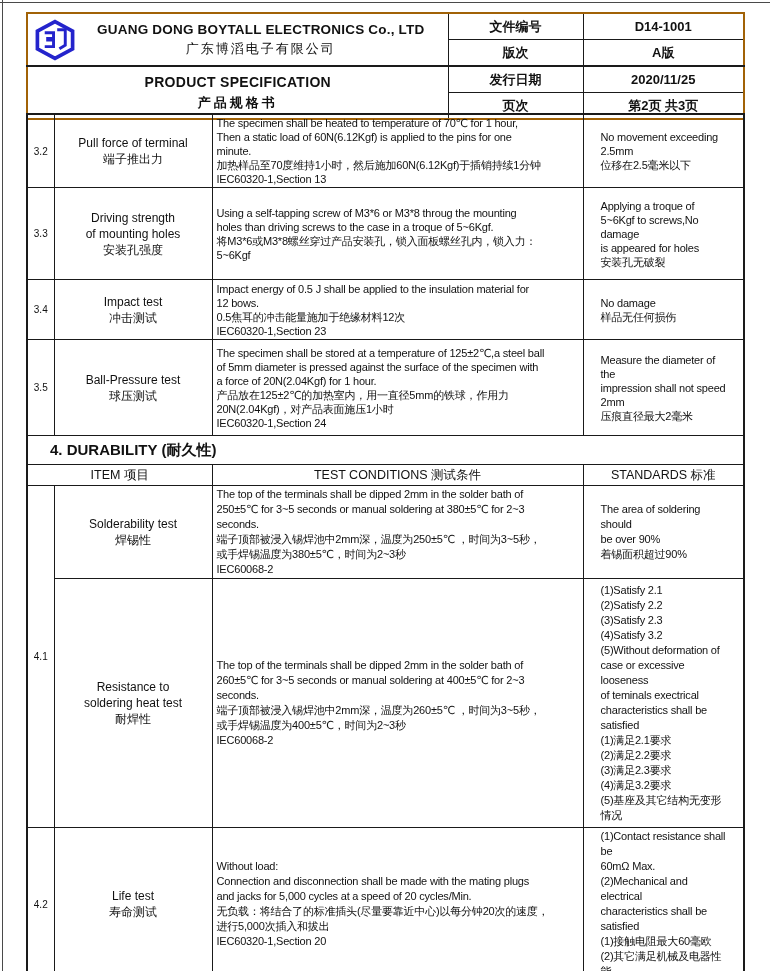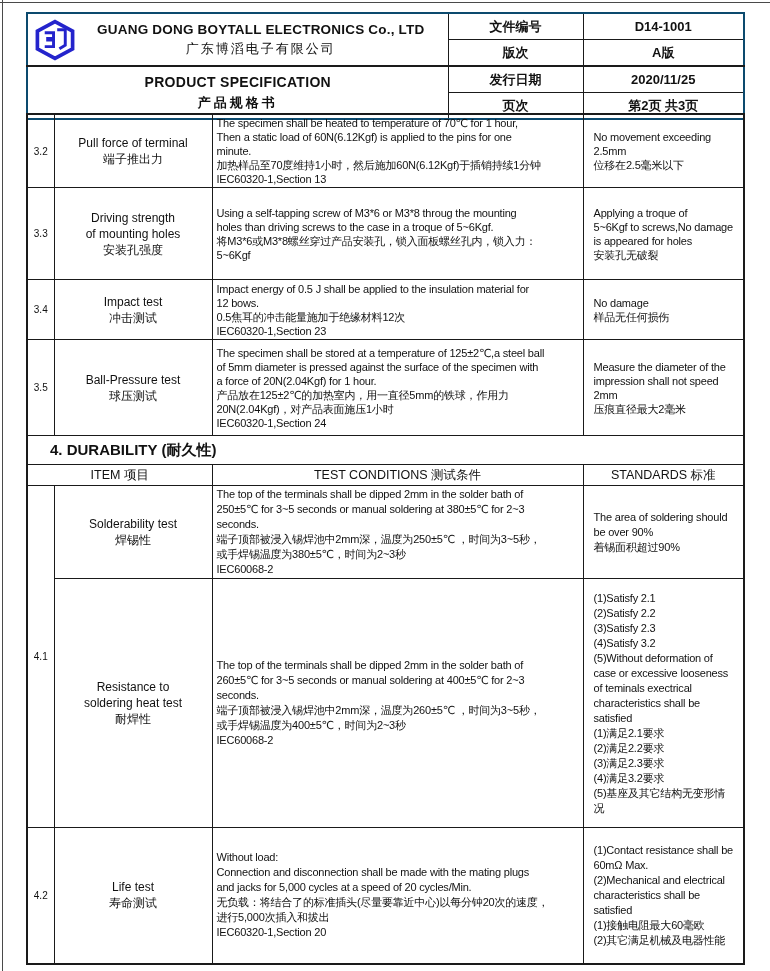--- a/index.html
+++ b/index.html
@@ -8,42 +8,42 @@
     font-family:"Liberation Sans","DejaVu Sans",sans-serif; color:#111;
     -webkit-font-smoothing:antialiased;
   }
   .frame-left { position:absolute; left:2px; top:0; width:1px; height:971px; background:#4a4a4a; }
   .frame-top  { position:absolute; left:0; top:2px; width:770px; height:1px; background:#4a4a4a; }
 
   table { border-collapse:collapse; table-layout:fixed; }
   td { border:1px solid #1a1a1a; padding:0; vertical-align:middle; overflow:hidden; }
 
   
-  .header-table { position:absolute; left:26px; top:12px; width:717px; border:2px solid #0c4a6e; }
+  .header-table { position:absolute; left:26px; top:12px; width:717px; border:2px solid #a16207; }
   .header-table td { height:25px; }
   .header-table tr.thick-top td { border-top-width:2px; }
   .company-cell { padding:2px 4px; }
   .company-flex { display:flex; align-items:center; height:100%; }
   .logo-box { flex:0 0 46px; display:flex; align-items:center; justify-content:center; }
   .company-text { flex:1; text-align:center; }
   .company-en { font-size:13.5px; font-weight:bold; letter-spacing:0.2px; }
   .company-cn { font-size:13px; font-weight:normal; margin-top:3px; letter-spacing:2px; }
   .title-cell { text-align:center; }
   .title-en { font-size:14px; font-weight:bold; letter-spacing:0.3px; }
   .title-cn { font-size:13px; font-weight:bold; margin-top:4px; letter-spacing:3px; }
   .hfield-label { text-align:center; font-size:13px; font-weight:bold; }
   .hfield-value { text-align:center; font-size:13px; font-weight:bold; }
 
   
   .main-table { position:absolute; left:26px; top:113px; width:717px; border:2px solid #1a1a1a; }
   .num-cell  { text-align:center; font-size:10px; }
   .item-cell { text-align:center; font-size:12px; line-height:16px; }
   .cond-cell, .std-cell { font-size:11px; letter-spacing:-0.2px; }
   .cond-cell { padding:1px 4px; line-height:14px; }
-  .std-cell  { padding:1px 10px; line-height:14px; }
+  .std-cell  { padding:1px 17px; line-height:14px; }
   .s4 .cond-cell, .s4 .std-cell { line-height:15px; }
   .lines { white-space:pre-line; }
   .section-band { font-size:15px; font-weight:bold; padding-left:22px; }
   .col-header { text-align:center; font-size:12.5px; }
 
   
   .logo-svg { display:block; }
 </style>
 </head>
 <body>

